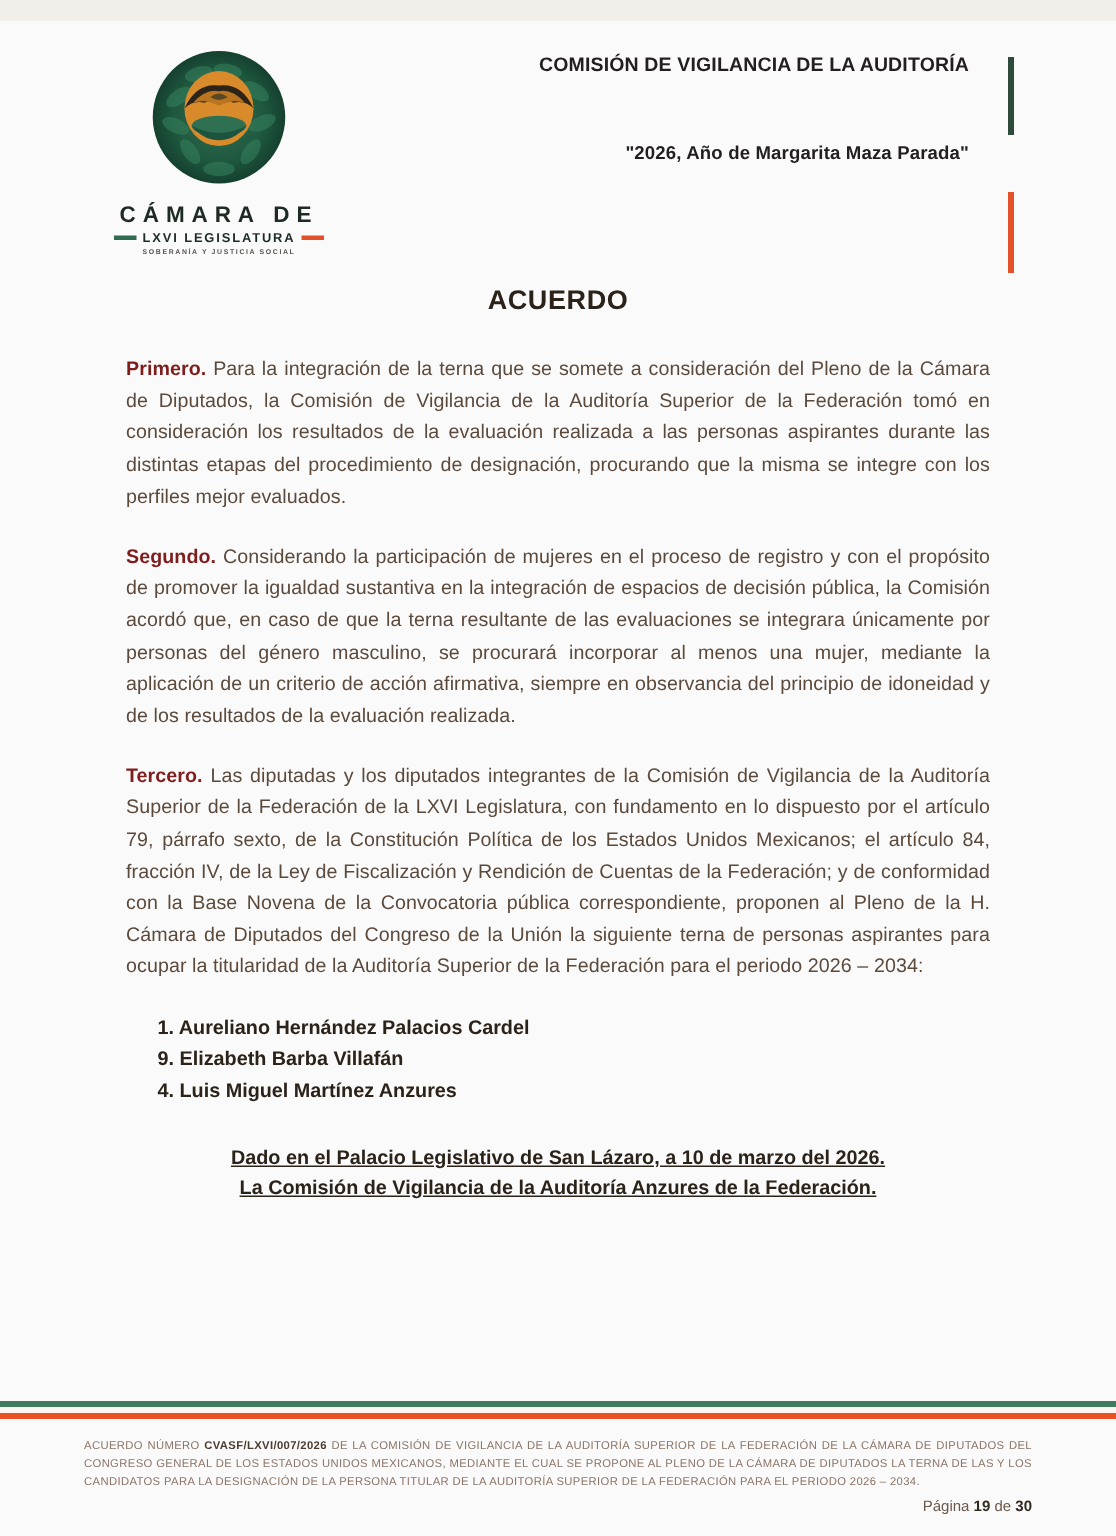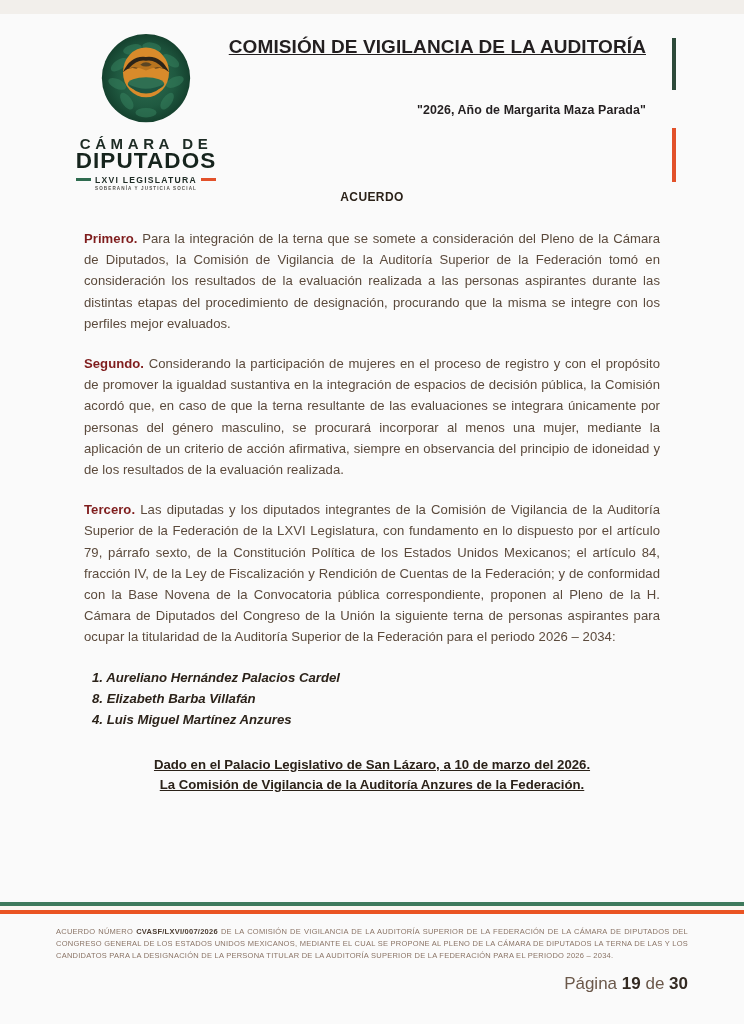--- a/index.html
+++ b/index.html
@@ -92,28 +92,27 @@
   }
 
   .header-titles {
     position: absolute;
     left: 225px;
     right: 80px;
     top: 12px;
   }
   .org-title {
     text-align: right;
-    font-size: 19px;
+    font-size: 13px;
     font-weight: 700;
     color: #231f20;
     line-height: 1.32;
     letter-spacing: 0.1px;
     margin: 0;
     padding-right: 18px;
-    text-decoration: underline;
   }
   .motto {
     text-align: right;
     font-size: 12.4px;
     font-weight: 700;
     color: #231f20;
     margin: 0;
     padding-right: 18px;
     padding-top: 44px;
     letter-spacing: 0.1px;
@@ -136,43 +135,42 @@
 
   
   .content {
     position: absolute;
     left: 84px;
     right: 84px;
     top: 190px;
   }
   .acuerdo-heading {
     text-align: center;
-    font-size: 12px;
+    font-size: 18px;
     font-weight: 700;
     color: #2b2219;
     letter-spacing: 0.4px;
     margin: 0 0 24px 0;
   }
   p.para {
     text-align: justify;
     font-size: 13.1px;
     line-height: 1.62;
     color: #5b4a3c;
     margin: 0 0 19px 0;
     letter-spacing: 0.05px;
   }
   p.para b {
     color: #7f1d1d;
     font-weight: 700;
   }
   ol.candidates {
     list-style: none;
-    margin: 0 0 20px 0;
+    margin: 0 0 20px 13px;
     padding: 0;
-    font-style: italic;
   }
   ol.candidates li {
     font-size: 13.2px;
     font-weight: 700;
     color: #2b2219;
     line-height: 1.62;
     padding-left: 8px;
   }
   .closing {
     text-align: center;
@@ -182,22 +180,22 @@
     line-height: 1.55;
     margin: 24px 0 0 0;
     text-decoration: underline;
   }
   .closing div { white-space: nowrap; }
 
   
   .footer {
     position: absolute;
     left: 0; right: 0;
-    bottom: 16px;
-    height: 106px;
+    bottom: 0;
+    height: 90px;
   }
   .tricolor {
     position: absolute;
     top: 0; left: 0; right: 0;
   }
   .tri-green {
     height: 4px;
     background: #3f7a5c;
   }
   .tri-white {
@@ -220,21 +218,21 @@
     letter-spacing: 0.25px;
   }
   .footer-text b {
     color: #4a3b30;
     font-weight: 700;
   }
   .page-number {
     position: absolute;
     right: 56px;
     bottom: 14px;
-    font-size: 17px;
+    font-size: 10px;
     color: #6b584a;
   }
   .page-number b {
     color: #332a22;
     font-weight: 700;
   }
 </style>
 </head>
 <body>
 
@@ -268,21 +266,20 @@
           <ellipse cx="62" cy="60" rx="9" ry="4" transform="rotate(-20 62 60)"></ellipse>
         </g>
         <ellipse cx="50" cy="44" rx="24" ry="26" fill="#d98b2b"></ellipse>
         <path d="M26 44 q8 -18 24 -16 q16 -2 24 16 q-6 -6 -14 -4 q-10 -6 -20 0 q-8 -2 -14 4 Z" fill="#2c2418"></path>
         <path d="M32 40 q9 -10 18 -8 q9 -2 18 8 q-8 -3 -18 2 q-10 -5 -18 -2 Z" fill="#b8741f"></path>
         <ellipse cx="50" cy="56" rx="19" ry="7" fill="#2f6f52"></ellipse>
         <path d="M31 56 q19 10 38 0 q-8 10 -19 10 q-11 0 -19 -10 Z" fill="#1d5440"></path>
         <path d="M44 36 q6 -5 12 0 q-6 4 -12 0 Z" fill="#5a4524"></path>
       </svg>
       <div class="logo-camara">CÁMARA DE</div>
-      <div class="logo-diputados">DIPUTADOS</div>
       <div class="logo-legis-row">
         <span class="logo-rule rule-green"></span>
         <span class="logo-legis">LXVI LEGISLATURA</span>
         <span class="logo-rule rule-red"></span>
       </div>
       <div class="logo-lema">SOBERANÍA Y JUSTICIA SOCIAL</div>
     </div>
 
     <div class="header-titles">
       <div class="org-title">
@@ -306,21 +303,21 @@
     <p class="para">
       <b>Segundo.</b><span> Considerando la participación de mujeres en el proceso de registro y con el propósito de promover la igualdad sustantiva en la integración de espacios de decisión pública, la Comisión acordó que, en caso de que la terna resultante de las evaluaciones se integrara únicamente por personas del género masculino, se procurará incorporar al menos una mujer, mediante la aplicación de un criterio de acción afirmativa, siempre en observancia del principio de idoneidad y de los resultados de la evaluación realizada.</span>
     </p>
 
     <p class="para">
       <b>Tercero.</b><span> Las diputadas y los diputados integrantes de la Comisión de Vigilancia de la Auditoría Superior de la Federación de la LXVI Legislatura, con fundamento en lo dispuesto por el artículo 79, párrafo sexto, de la Constitución Política de los Estados Unidos Mexicanos; el artículo 84, fracción IV, de la Ley de Fiscalización y Rendición de Cuentas de la Federación; y de conformidad con la Base Novena de la Convocatoria pública correspondiente, proponen al Pleno de la H. Cámara de Diputados del Congreso de la Unión la siguiente terna de personas aspirantes para ocupar la titularidad de la Auditoría Superior de la Federación para el periodo 2026 – 2034:</span>
     </p>
 
     <ol class="candidates">
       <li>1. Aureliano Hernández Palacios Cardel</li>
-      <li>8. Elizabeth Barba Villafán</li>
+      <li>9. Elizabeth Barba Villafán</li>
       <li>4. Luis Miguel Martínez Anzures</li>
     </ol>
 
 
     <div class="closing">
       <div>Dado en el Palacio Legislativo de San Lázaro, a 10 de marzo del 2026.</div>
       <div>La Comisión de Vigilancia de la Auditoría Anzures de la Federación.</div>
     </div>
   </div>
 

